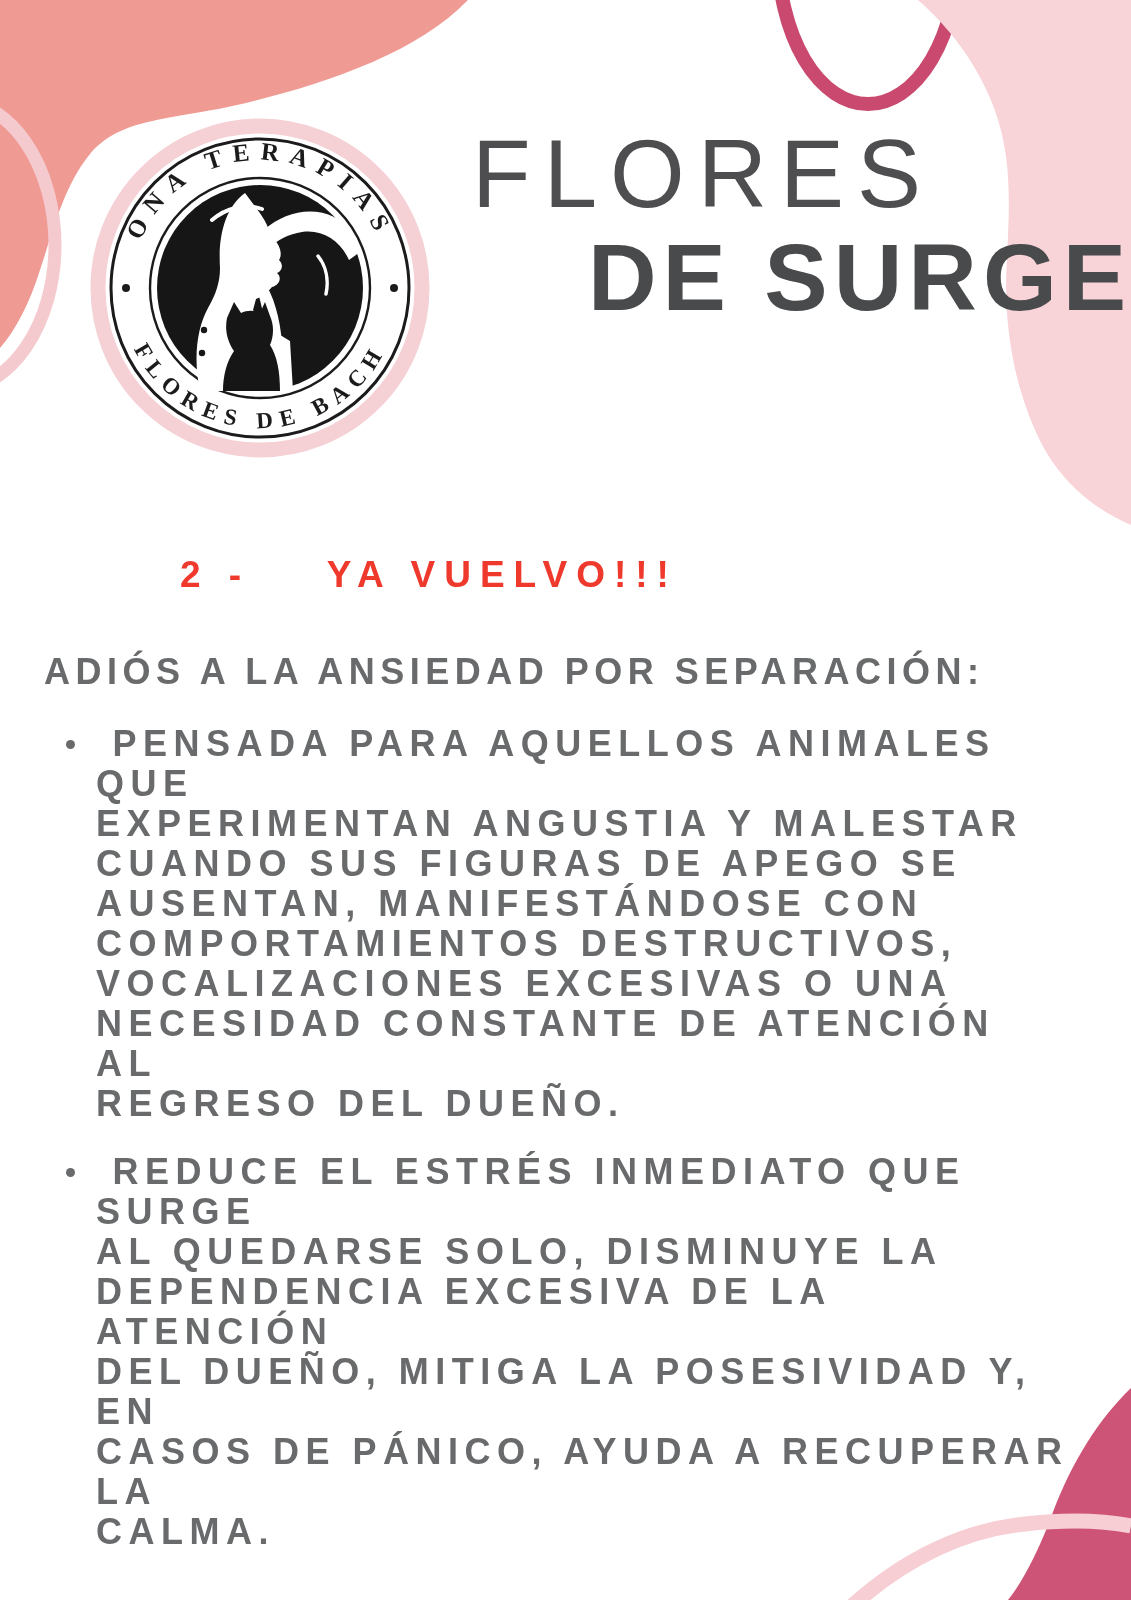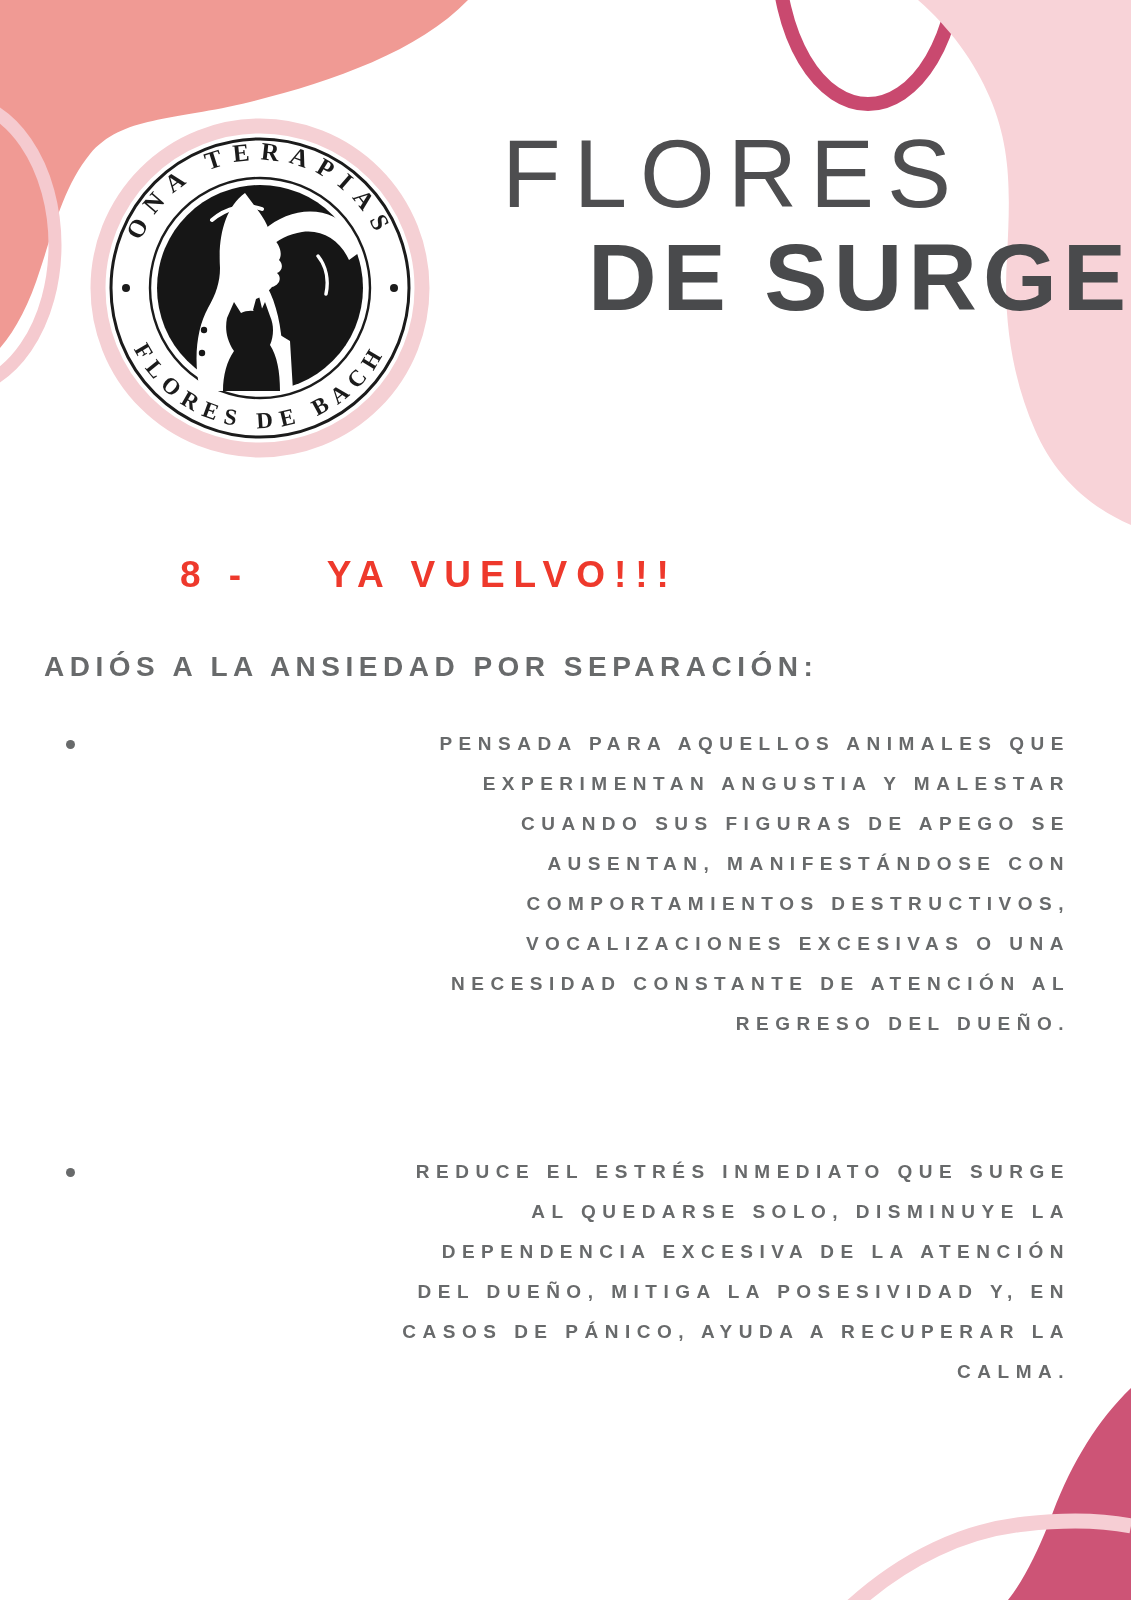--- a/index.html
+++ b/index.html
@@ -9,55 +9,55 @@
     font-family:"Liberation Sans","DejaVu Sans",sans-serif;
   }
   .abs{position:absolute;}
   
   #bg-decor{position:absolute;left:0;top:0;width:1131px;height:1600px;z-index:0;}
   
   #logo{position:absolute;left:80px;top:108px;width:360px;height:360px;z-index:2;}
   .arc-text{font-family:"Liberation Serif","DejaVu Serif",serif;fill:#1b1b1b;font-weight:600;}
   
   .title-line1{
-    left:502px;top:126px;
+    left:472px;top:126px;
     font-size:96px;line-height:1;font-weight:300;
     letter-spacing:13px;color:#4e4e50;white-space:pre;z-index:2;
   }
   .title-line2{
     left:588px;top:230px;
     font-size:95px;line-height:1;font-weight:700;
     letter-spacing:6px;color:#494a4c;white-space:pre;z-index:2;
   }
   
   .heading-red{
     left:180px;top:556px;
     font-size:37px;line-height:1;font-weight:700;
     letter-spacing:9px;color:#ee392c;white-space:pre;z-index:2;
   }
   
   .subheading{
     left:44px;top:650px;
-    font-size:28px;line-height:1.2;font-weight:700;
+    font-size:36px;line-height:1.2;font-weight:700;
     letter-spacing:5.5px;color:#686a6b;white-space:pre;z-index:2;
   }
   
   .bullet{
     left:60px;width:1010px;z-index:2;
   }
   .bullet-1{top:724px;}
   .bullet-2{top:1152px;}
   .bullet-dot{
     position:absolute;left:6px;top:16px;width:9px;height:9px;border-radius:50%;
     background:#686a6b;
   }
   .bullet-text{
     margin-left:36px;
-    font-size:19px;line-height:40px;font-weight:700;
-    letter-spacing:6.5px;color:#686a6b;white-space:pre-wrap;text-align:right;
+    font-size:36px;line-height:40px;font-weight:700;
+    letter-spacing:6.5px;color:#686a6b;white-space:pre-wrap;
   }
 </style>
 </head>
 <body>
 
 <svg id="bg-decor" viewBox="0 0 1131 1600" xmlns="http://www.w3.org/2000/svg">
 
   <path d="M 0,0 L 468,0 C 418,52 330,82 250,102 C 172,121 122,116 90,154
            C 64,186 54,228 40,270 C 30,302 16,330 0,348 Z" fill="#f09a94"></path>
 
@@ -115,21 +115,21 @@
 
     <path d="M -48,-68 C -34,-80 -14,-85 2,-79" fill="none" stroke="#ffffff" stroke-width="4" stroke-linecap="round"></path>
 
     <path d="M 58,-32 C 66,-22 69,-8 66,6" fill="none" stroke="#ffffff" stroke-width="3.5" stroke-linecap="round"></path>
   </g>
 </svg>
 
 <div class="abs title-line1">FLORES</div>
 <div class="abs title-line2">DE SURGE</div>
 
-<div class="abs heading-red">8 -    YA VUELVO!!!</div>
+<div class="abs heading-red">2 -    YA VUELVO!!!</div>
 
 <div class="abs subheading">ADIÓS A LA ANSIEDAD POR SEPARACIÓN:</div>
 
 <div class="abs bullet bullet-1">
   <span class="bullet-dot"></span>
   <div class="bullet-text">&nbsp;PENSADA PARA AQUELLOS ANIMALES QUE
 EXPERIMENTAN ANGUSTIA Y MALESTAR
 CUANDO SUS FIGURAS DE APEGO SE
 AUSENTAN, MANIFESTÁNDOSE CON
 COMPORTAMIENTOS DESTRUCTIVOS,

